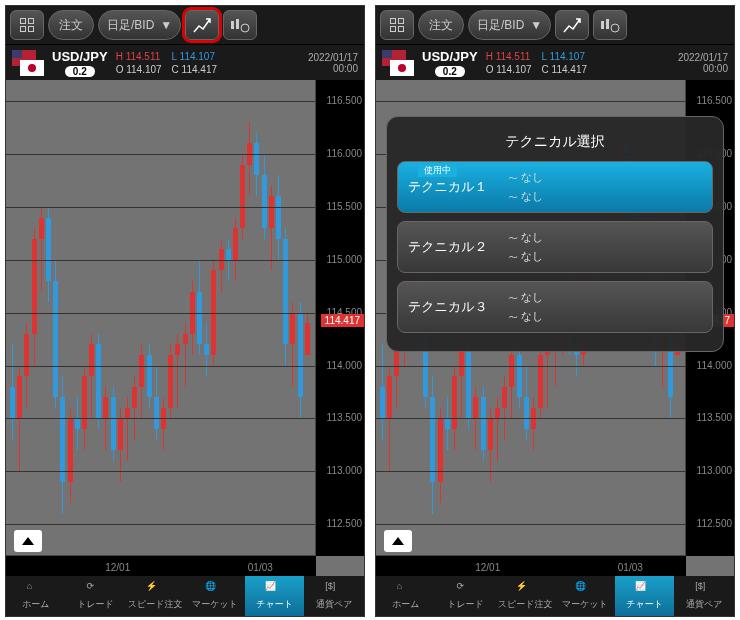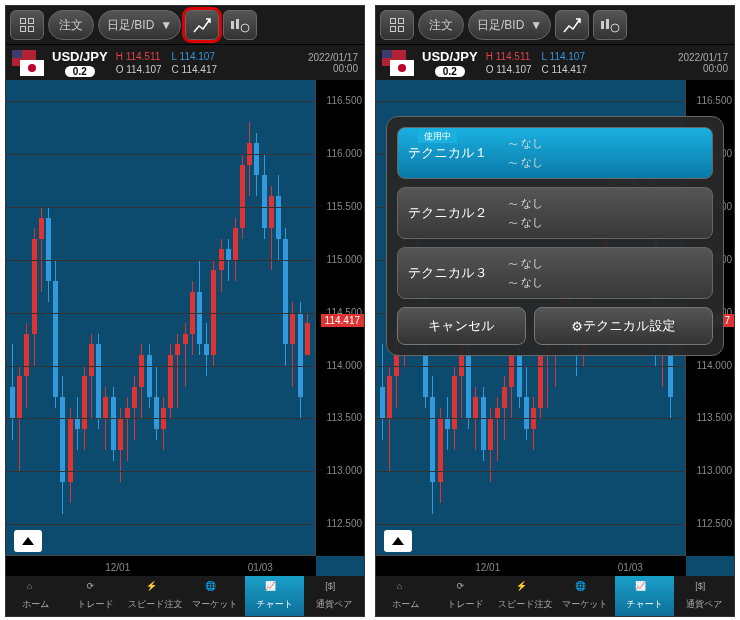--- a/index.html
+++ b/index.html
@@ -19,21 +19,21 @@
   .flag-jp{width:24px;height:16px;background:#fff;position:absolute;bottom:0;right:0}
   .flag-jp::before{content:"";position:absolute;width:8px;height:8px;background:#bc002d;border-radius:50%;top:4px;left:8px}
   .pair-col{display:flex;flex-direction:column;align-items:center;gap:2px}
   .pair-name{color:#fff;font-weight:bold;font-size:13px}
   .spread{background:#fff;color:#000;border-radius:8px;padding:0 8px;font-size:10px;font-weight:bold}
   .ohlc{display:grid;grid-template-columns:auto auto;gap:2px 10px;font-size:10px}
   .ohlc .h{color:#d44}
   .ohlc .l{color:#39d}
   .ohlc .o,.ohlc .c{color:#ccc}
   .dt{margin-left:auto;text-align:right;font-size:10px;color:#aaa}
-  .chart-area{position:absolute;top:74px;left:0;right:0;bottom:40px;background:#0c4a6e}
+  .chart-area{position:absolute;top:74px;left:0;right:0;bottom:40px;background:#737373}
   .y-axis{position:absolute;right:0;top:0;bottom:20px;width:48px;background:#000;border-left:1px solid #444}
   .y-tick{position:absolute;right:2px;color:#888;font-size:10px}
   .grid-line{position:absolute;left:0;right:48px;height:1px;background:#333}
   .x-axis{position:absolute;bottom:0;left:0;right:48px;height:20px;background:#000;border-top:1px solid #444;color:#888;font-size:10px}
   .x-tick{position:absolute;bottom:3px}
   .price-tag{position:absolute;right:0;background:#d33;color:#fff;font-size:10px;padding:1px 4px}
   .candles{position:absolute;left:4px;right:52px;top:0;bottom:20px}
   .candle{position:absolute;width:5px}
   .candle .wick{position:absolute;left:2px;width:1px;background:inherit}
   .candle .body{position:absolute;left:0;width:5px}
@@ -602,20 +602,21 @@
         <div class="tab-icon">📈</div>
         <div>チャート</div>
       </div>
       <div class="tab">
         <div class="tab-icon">[$]</div>
         <div>通貨ペア</div>
       </div>
     </div>
 
   <div class="modal">
+    <div class="modal-title">テクニカル選択</div>
     <div class="tech-rows">
         <div class="tech-row sel">
           <div class="tech-label">テクニカル１<div class="tech-badge">使用中</div></div>
           <div class="tech-vals">
             <span>なし</span>
             <span>なし</span>
           </div>
         </div>
         <div class="tech-row">
           <div class="tech-label">テクニカル２</div>
@@ -625,21 +626,14 @@
           </div>
         </div>
         <div class="tech-row">
           <div class="tech-label">テクニカル３</div>
           <div class="tech-vals">
             <span>なし</span>
             <span>なし</span>
           </div>
         </div>
       </div>
-    <div class="modal-actions">
-      <div class="modal-btn">キャンセル</div>
-      <div class="modal-btn settings">
-          <span>⚙ </span>
-          <span>テクニカル設定</span>
-        </div>
-    </div>
   </div>
 </div>
 
 </body></html>

